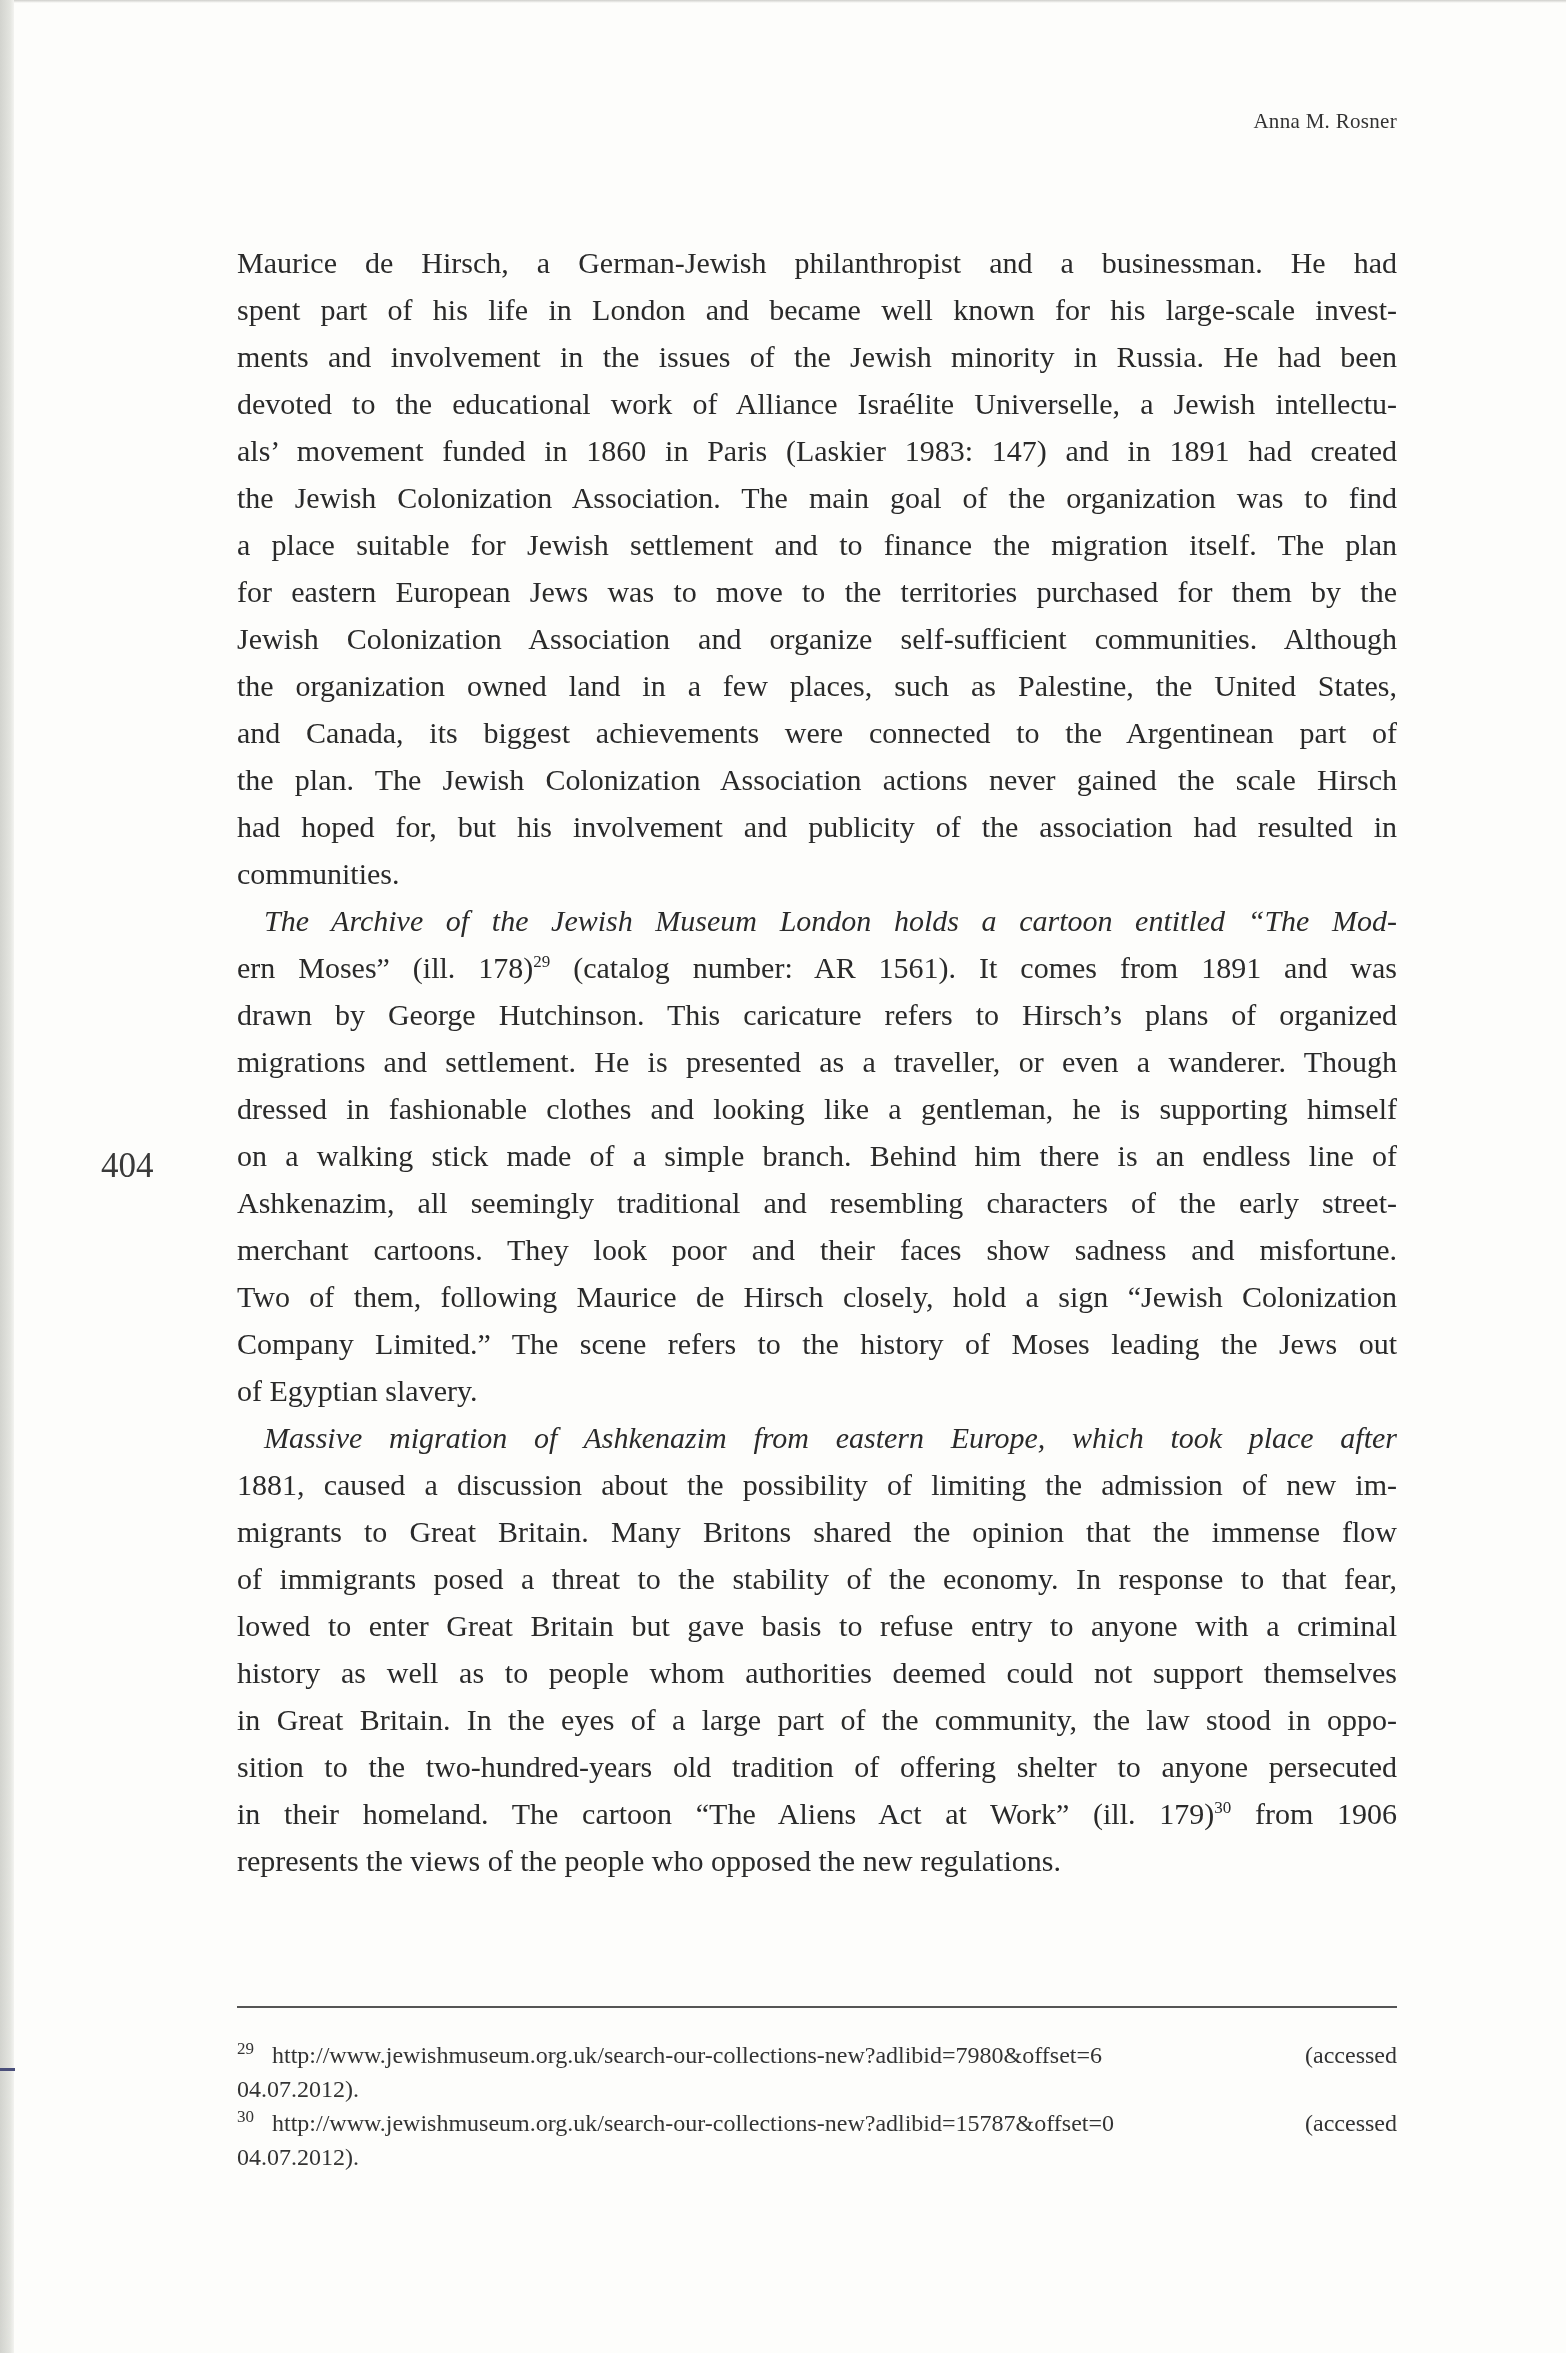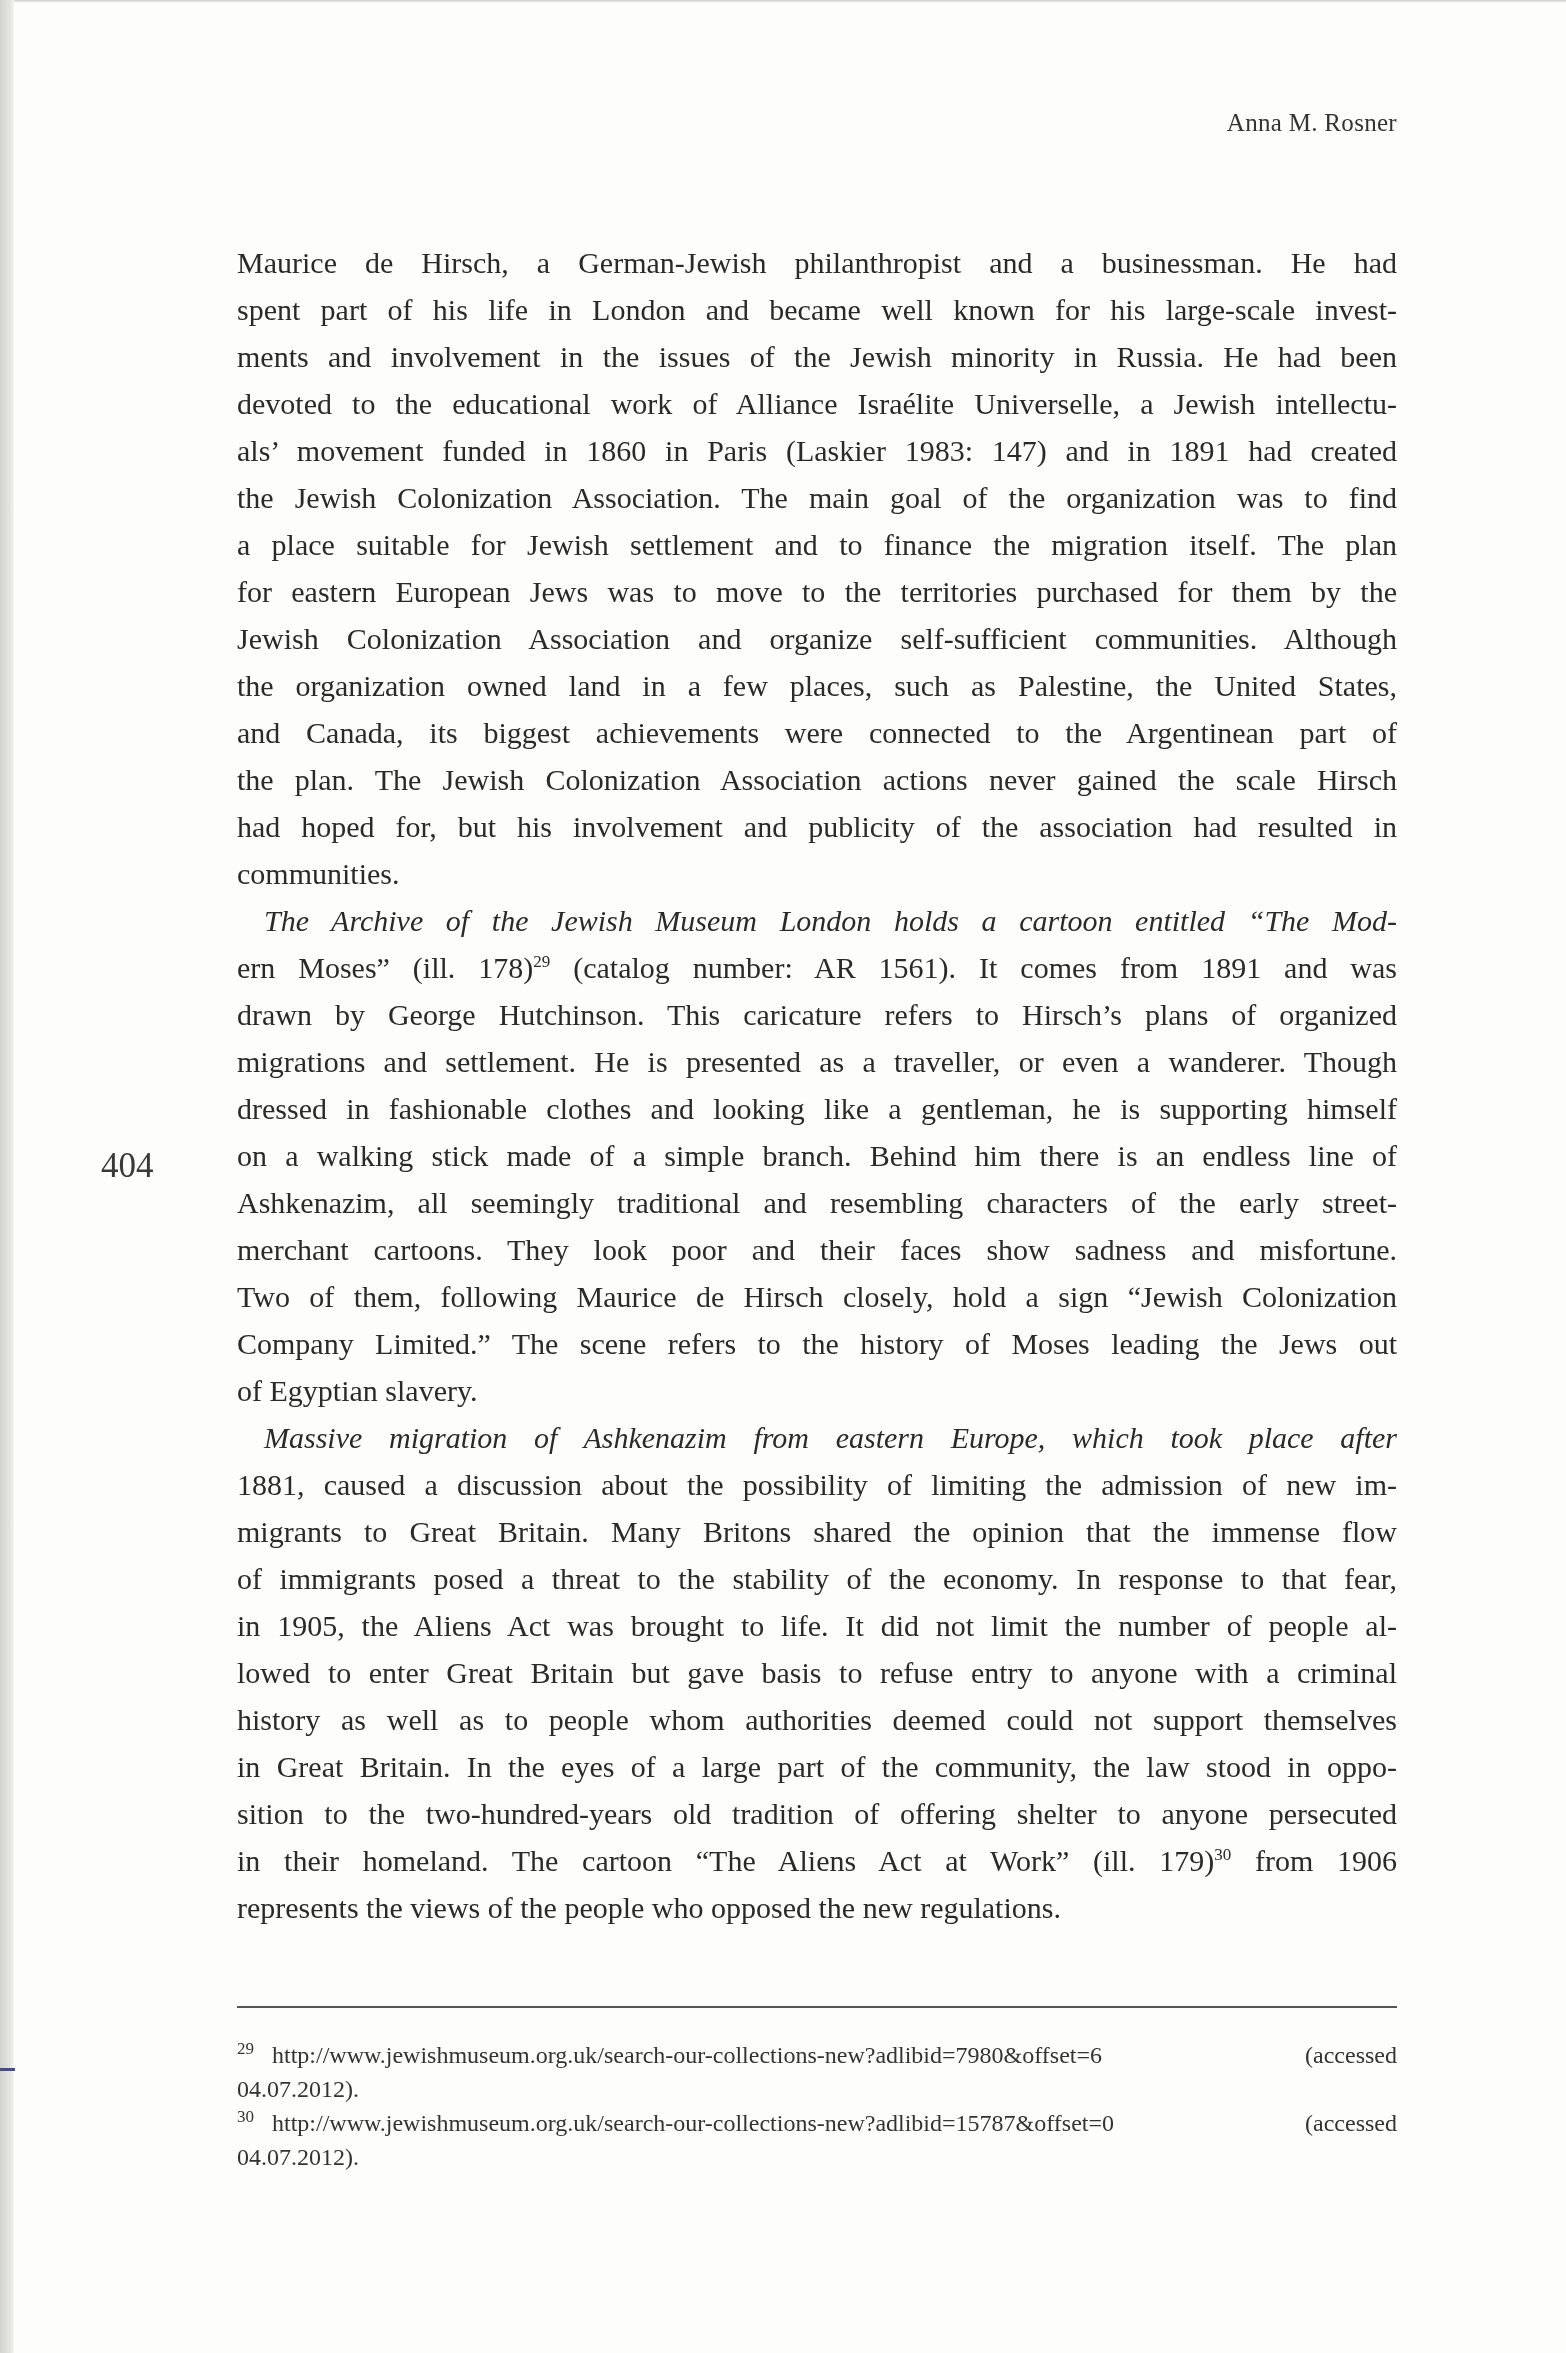--- a/index.html
+++ b/index.html
@@ -30,21 +30,21 @@
     .top-edge {
       position: absolute;
       left: 13.6px; top: 0;
       width: 1553px; height: 3.4px;
       background: linear-gradient(to bottom, #cfcfcb, #fdfdfb);
     }
     .running-head {
       position: absolute;
       top: 109px;
       right: 170px;
-      font-size: 25px;
+      font-size: 21px;
       letter-spacing: 0.3px;
       color: #333;
     }
     .page-number {
       position: absolute;
       left: 101px;
       top: 1146px;
       font-size: 35px;
       color: #3a3a3a;
     }
@@ -147,21 +147,20 @@
       <span class="line">merchant cartoons. They look poor and their faces show sadness and misfortune.</span>
       <span class="line">Two of them, following Maurice de Hirsch closely, hold a sign “Jewish Colonization</span>
       <span class="line">Company Limited.” The scene refers to the history of Moses leading the Jews out</span>
       <span class="line last">of Egyptian slavery.</span>
     </div>
     <div>
       <span class="line indent">Massive migration of Ashkenazim from eastern Europe, which took place after</span>
       <span class="line">1881, caused a discussion about the possibility of limiting the admission of new im-</span>
       <span class="line">migrants to Great Britain. Many Britons shared the opinion that the immense flow</span>
       <span class="line">of immigrants posed a threat to the stability of the economy. In response to that fear,</span>
-      <span class="line">in 1905, the Aliens Act was brought to life. It did not limit the number of people al-</span>
       <span class="line">lowed to enter Great Britain but gave basis to refuse entry to anyone with a criminal</span>
       <span class="line">history as well as to people whom authorities deemed could not support themselves</span>
       <span class="line">in Great Britain. In the eyes of a large part of the community, the law stood in oppo-</span>
       <span class="line">sition to the two-hundred-years old tradition of offering shelter to anyone persecuted</span>
       <span class="line"><span>in their homeland. The cartoon “The Aliens Act at Work” (ill. 179)</span><sup>30</sup><span> from 1906</span></span>
       <span class="line last">represents the views of the people who opposed the new regulations.</span>
     </div>
   </div>
 
 <div class="footnote-rule"></div>

